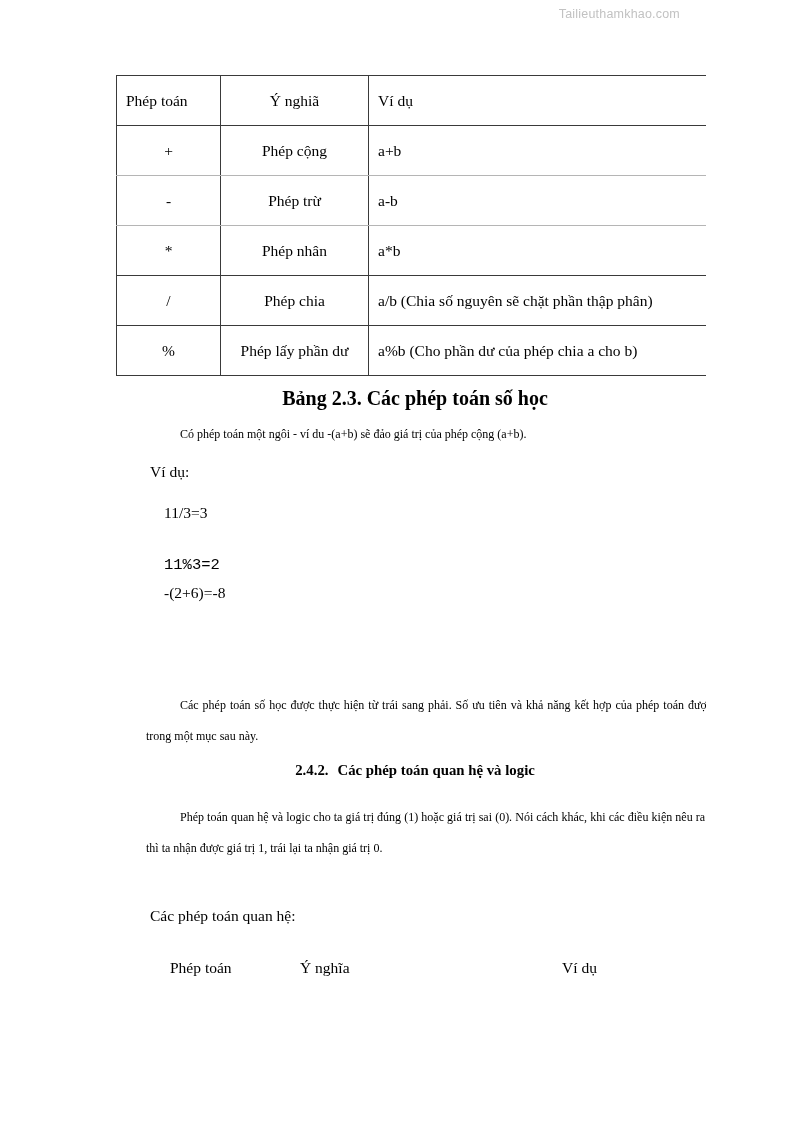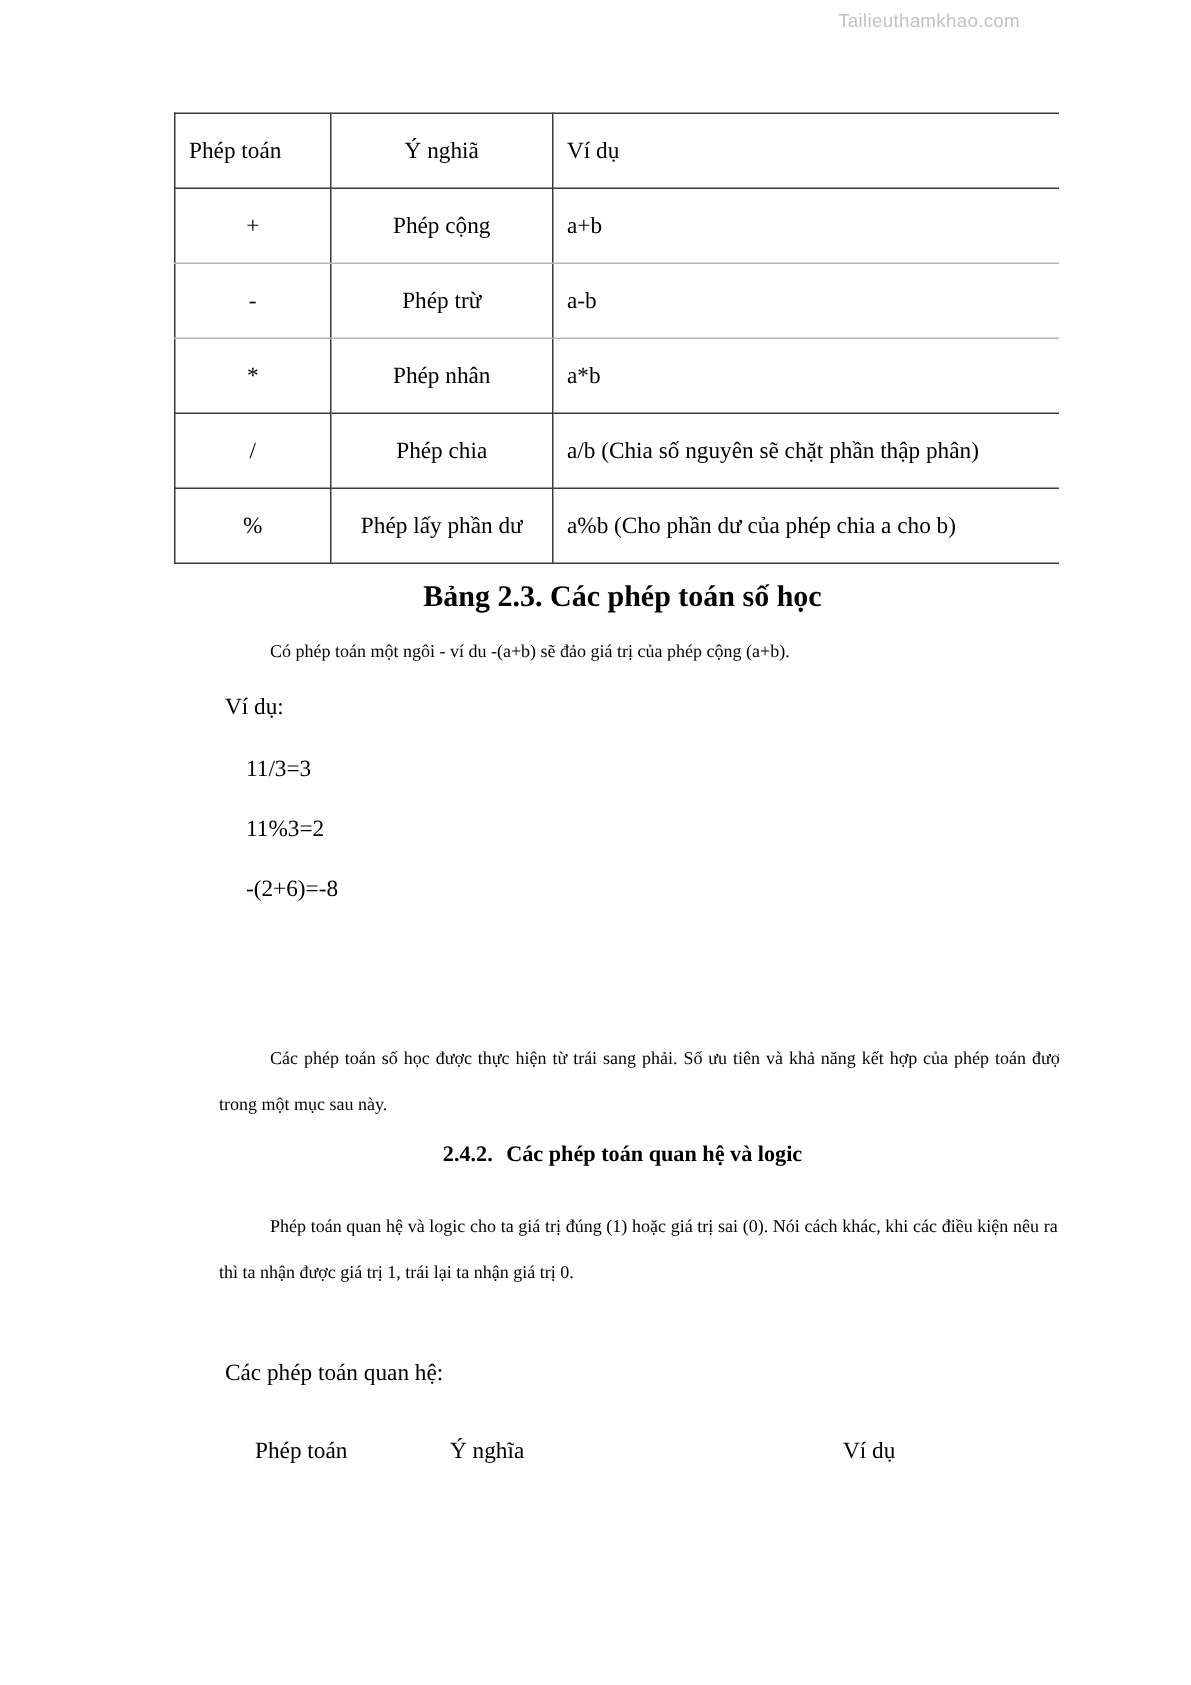--- a/index.html
+++ b/index.html
@@ -163,21 +163,21 @@
 
   <div class="caption" style="top:387px;">Bảng 2.3. Các phép toán số học</div>
 
   <div class="para" style="top:419px;">
     <span class="indent"></span><span>Có phép toán một ngôi - ví du -(a+b) sẽ đảo giá trị của phép cộng (a+b).</span>
   </div>
 
   <div class="plainline" style="left:150px; top:463px;text-align:right;">Ví dụ:</div>
 
   <div class="example-line" style="top:504px;">11/3=3</div>
-  <div class="example-line" style="top:544px;">11%3=2</div>
+  <div class="example-line" style="top:556px;font-family:Liberation Mono, monospace;">11%3=2</div>
   <div class="example-line" style="top:584px;">-(2+6)=-8</div>
 
 
   <div class="para" style="top:690px;">
     <span class="indent"></span><span>Các phép toán số học được thực hiện từ trái sang phải. Số ưu tiên và khả năng kết hợp của phép toán được chỉ ra trong một mục sau này.</span>
   </div>
 
   <div class="heading" style="top:762px;">
     <span class="num">2.4.2.</span><span>Các phép toán quan hệ và logic</span>
   </div>

